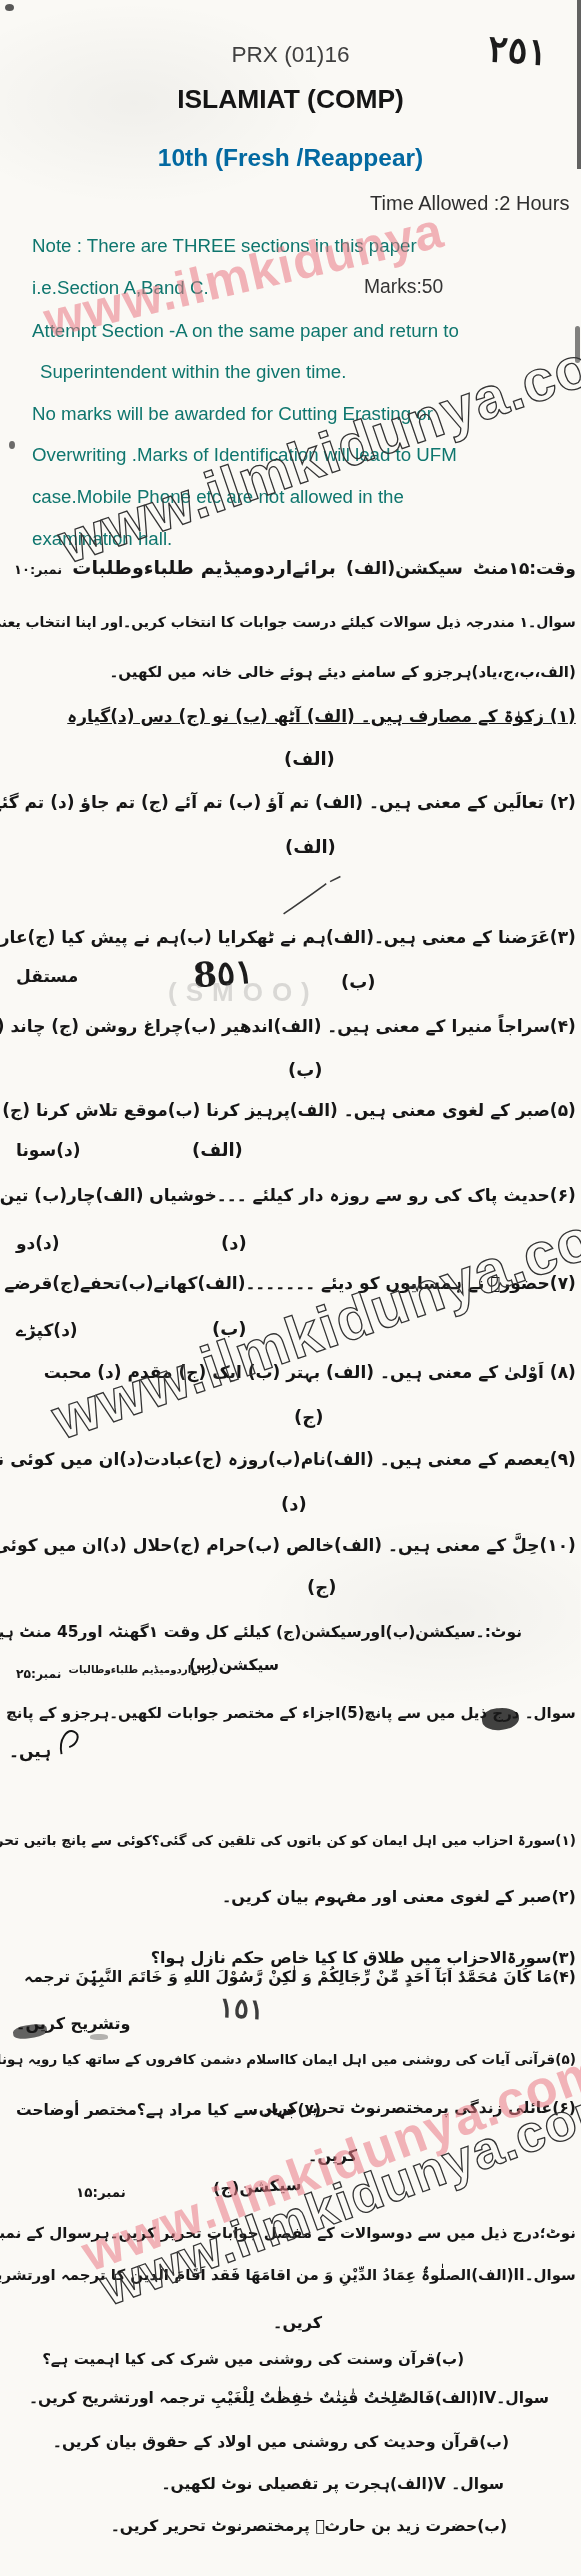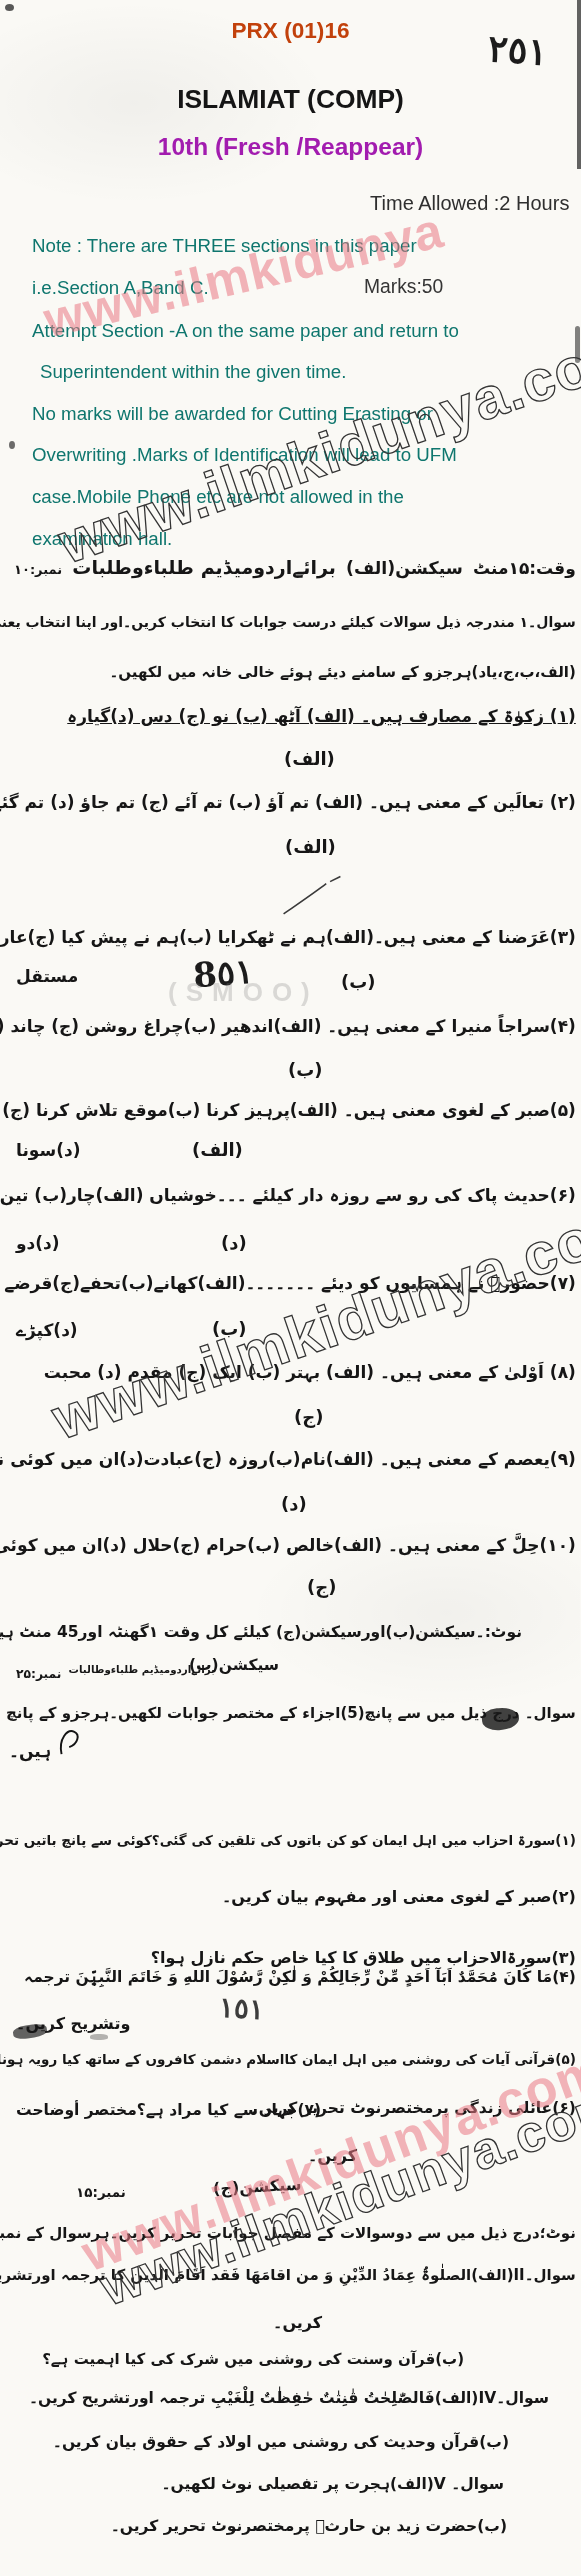--- a/index.html
+++ b/index.html
@@ -25,24 +25,24 @@
 
   <div class="blotch" style="left:0;top:1580;width:335px;height:206px;background:radial-gradient(ellipse at 40% 50%,rgba(0,0,0,0.04),transparent 70%);"></div>
   <div class="blotch" style="left:245px;top:1516px;width:335px;height:193px;background:radial-gradient(ellipse at 60% 50%,rgba(0,0,0,0.035),transparent 70%);"></div>
   <div class="artifact" style="right:0;top:0;width:3.9px;height:169px;opacity:.75;"></div>
   <div class="artifact" style="right:1.3px;top:326px;width:5.2px;height:37px;opacity:.6;border-radius:2.6px;"></div>
   <div class="artifact" style="left:5.2px;top:3.9px;width:9px;height:7px;opacity:.8;border-radius:50%;"></div>
   <div class="artifact" style="left:9px;top:441px;width:6.4px;height:8.4px;opacity:.7;border-radius:50%;"></div>
   <div class="artifact" style="left:13px;top:2025px;width:34px;height:13px;opacity:.75;border-radius:40%;transform:rotate(-8deg);"></div>
   <div class="artifact" style="left:90px;top:2034px;width:18px;height:5.8px;opacity:.35;border-radius:40%;"></div>
 
-  <div class="en en-c" style="top:18px;font-size:22.6px;font-weight:bold;color:#c2410c;">PRX (01)16</div>
+  <div class="en en-c" style="top:42px;font-size:22.6px;font-weight:normal;color:#404040;">PRX (01)16</div>
   <div class="hand" style="left:488px;top:28px;font-size:37px;transform:rotate(4deg);">٢٥١</div>
   <div class="en en-c" style="top:84px;font-size:26.4px;font-weight:bold;color:#151515;">ISLAMIAT (COMP)</div>
-  <div class="en en-c" style="top:133px;font-size:24.5px;font-weight:bold;color:#a21caf;">10th (Fresh /Reappear)</div>
+  <div class="en en-c" style="top:144px;font-size:24.5px;font-weight:bold;color:#0369a1;">10th (Fresh /Reappear)</div>
   <div class="en" style="right:11.6px;top:192px;font-size:20px;color:#2f2f2f;">Time Allowed :2 Hours</div>
   <div class="en" style="left:32px;top:235px;font-size:18.7px;">Note : There are THREE sections in this paper</div>
   <div class="en" style="left:32px;top:277px;font-size:18.7px;">i.e.Section A,Band C.</div>
   <div class="en" style="left:364px;top:276px;font-size:19.3px;color:#353535;">Marks:50</div>
   <div class="en" style="left:32px;top:320px;font-size:18.7px;">Attempt Section -A on the same paper and return to</div>
   <div class="en" style="left:40px;top:361px;font-size:18.7px;">Superintendent within the given time.</div>
   <div class="en" style="left:32px;top:403px;font-size:18.7px;">No marks will be awarded for Cutting Erasting or</div>
   <div class="en" style="left:32px;top:444px;font-size:18.7px;">Overwriting .Marks of Identification will lead to UFM</div>
   <div class="en" style="left:32px;top:486px;font-size:18.7px;">case.Mobile Phone etc are not allowed in the</div>
   <div class="en" style="left:32px;top:528px;font-size:18.7px;">examination hall.</div>

